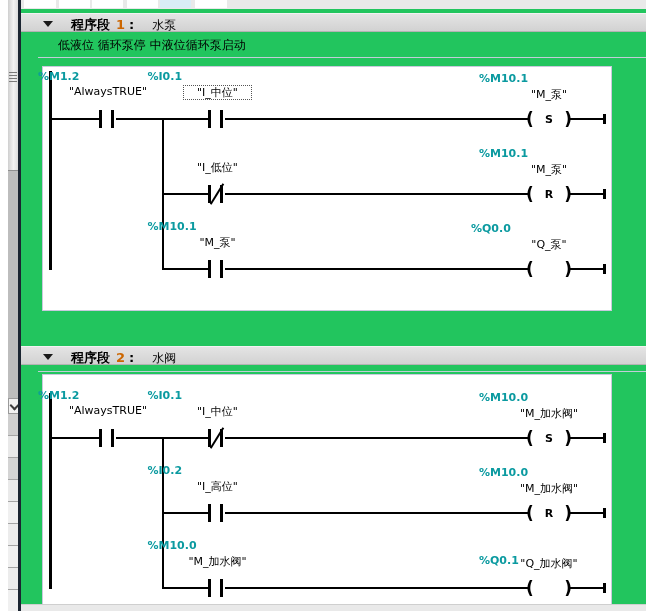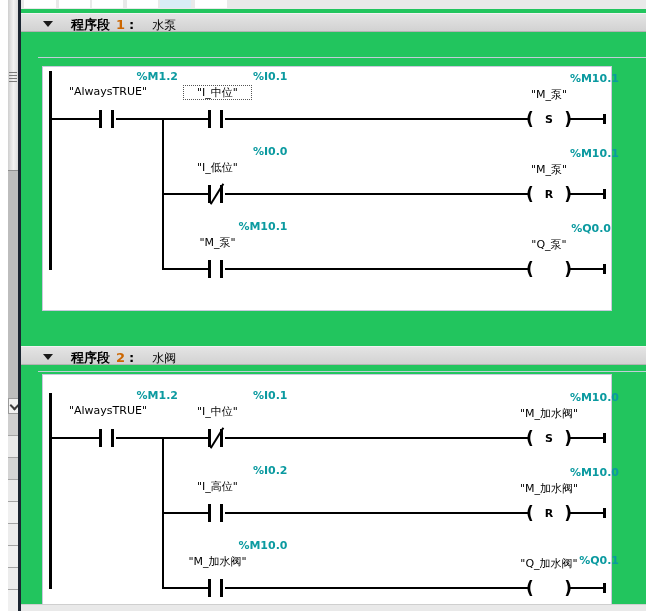--- a/index.html
+++ b/index.html
@@ -30,21 +30,21 @@
   .sepline{left:30px;width:616px;height:1px;background:#c2cdd8;}
   
   .canvas{left:34px;width:570px;background:#fff;border:1px solid #c9c9dd;box-sizing:border-box;}
   #net2-canvas{border-bottom:none;}
   .wire{position:absolute;background:#000;height:2px;}
   .wirev{position:absolute;background:#000;width:2px;}
   .railv{position:absolute;background:#000;width:3px;}
   .contact{position:absolute;width:19px;height:24px;}
   .cbar{position:absolute;top:0;width:3px;height:18px;background:#000;}
   .cslash{position:absolute;left:8px;top:-3px;width:2px;height:24px;background:#000;transform:rotate(32deg);}
-  .addr{position:absolute;width:140px;text-align:right;font-size:11px;font-weight:bold;color:#0b9aa0;white-space:nowrap;}
+  .addr{position:absolute;width:140px;text-align:left;font-size:11px;font-weight:bold;color:#0b9aa0;white-space:nowrap;}
   .opname{position:absolute;width:170px;text-align:center;font-size:11px;color:#000;white-space:nowrap;}
   .selbox{border:1px dotted #555;padding:0 13px;background:#fff;}
   .coil{position:absolute;width:46px;height:24px;display:flex;align-items:center;justify-content:space-between;}
   .coil .par{font-size:17px;font-weight:bold;line-height:20px;}
   .coil .sym{font-size:11px;font-weight:bold;}
   .tick{position:absolute;width:3px;height:10px;background:#000;}
   
   #bottomstrip{left:13px;top:604px;width:633px;height:7px;background:#e9e9e9;border-top:1px solid #cfcfcf;box-sizing:border-box;}
 </style>
 </head>
@@ -80,20 +80,21 @@
       <div class="topcell" style="left: 71px; width: 31px; background: rgb(255, 255, 255);"></div>
       <div class="topcell" style="left: 106px; width: 31px; background: rgb(255, 255, 255);"></div>
       <div class="topcell" style="left: 139px; width: 31px; background: rgb(217, 237, 246);"></div>
       <div class="topcell" style="left: 174px; width: 32px; background: rgb(255, 255, 255);"></div>
     </div>
 
   <div class="nethead abs" style="top:13px;">
     <span class="tri"></span>
     <span class="txt"><span>程序段</span><span class="netnum">1</span><span class="netcolon">:</span><span class="nettitle">水泵</span></span>
   </div>
+  <div class="comment abs" style="top:37px;">低液位 循环泵停  中液位循环泵启动</div>
   <div class="sepline abs" style="top:57px;"></div>
   <div id="net1-canvas" class="canvas abs" style="top:66px;height:245px;">
       <div class="railv" style="left: 6px; top: 4px; height: 199px;"></div>
       <div class="wirev" style="left: 119px; top: 51px; height: 152px;"></div>
       <div class="contact" style="left: 55.5px; top: 43px;">
         <div class="cbar" style="left: 0px;"></div>
         <div class="cbar" style="left: 12px;"></div>
       </div>
       <div class="addr" style="left: -5px; top: 3px;">%M1.2</div>
       <div class="opname" style="left: -20px; top: 18px;">"AlwaysTRUE"</div>
@@ -113,21 +114,20 @@
         <span class="par">)</span>
       </div>
       <div class="addr" style="left: 436px; top: 5px;">%M10.1</div>
       <div class="opname" style="left: 421px; top: 20px;">"M_泵"</div>
       <div class="tick" style="left: 560px; top: 47px;"></div>
       <div class="contact" style="left: 165px; top: 118px;">
         <div class="cbar" style="left: 0px;"></div>
         <div class="cbar" style="left: 12px;"></div>
         <div class="cslash"></div>
       </div>
-      <div class="addr" style="left: 104.5px; top: 78px;">%I0.0</div>
       <div class="opname" style="left: 89.5px; top: 93px;">"I_低位"</div>
       <div class="wire" style="left: 119px; top: 126px; width: 48px;"></div>
       <div class="wire" style="left: 182px; top: 126px; width: 303px;"></div>
       <div class="wire" style="left: 527px; top: 126px; width: 36px;"></div>
       <div class="coil" style="left: 483px; top: 115px;">
         <span class="par">(</span>
         <span class="sym">R</span>
         <span class="par">)</span>
       </div>
       <div class="addr" style="left: 436px; top: 80px;">%M10.1</div>

